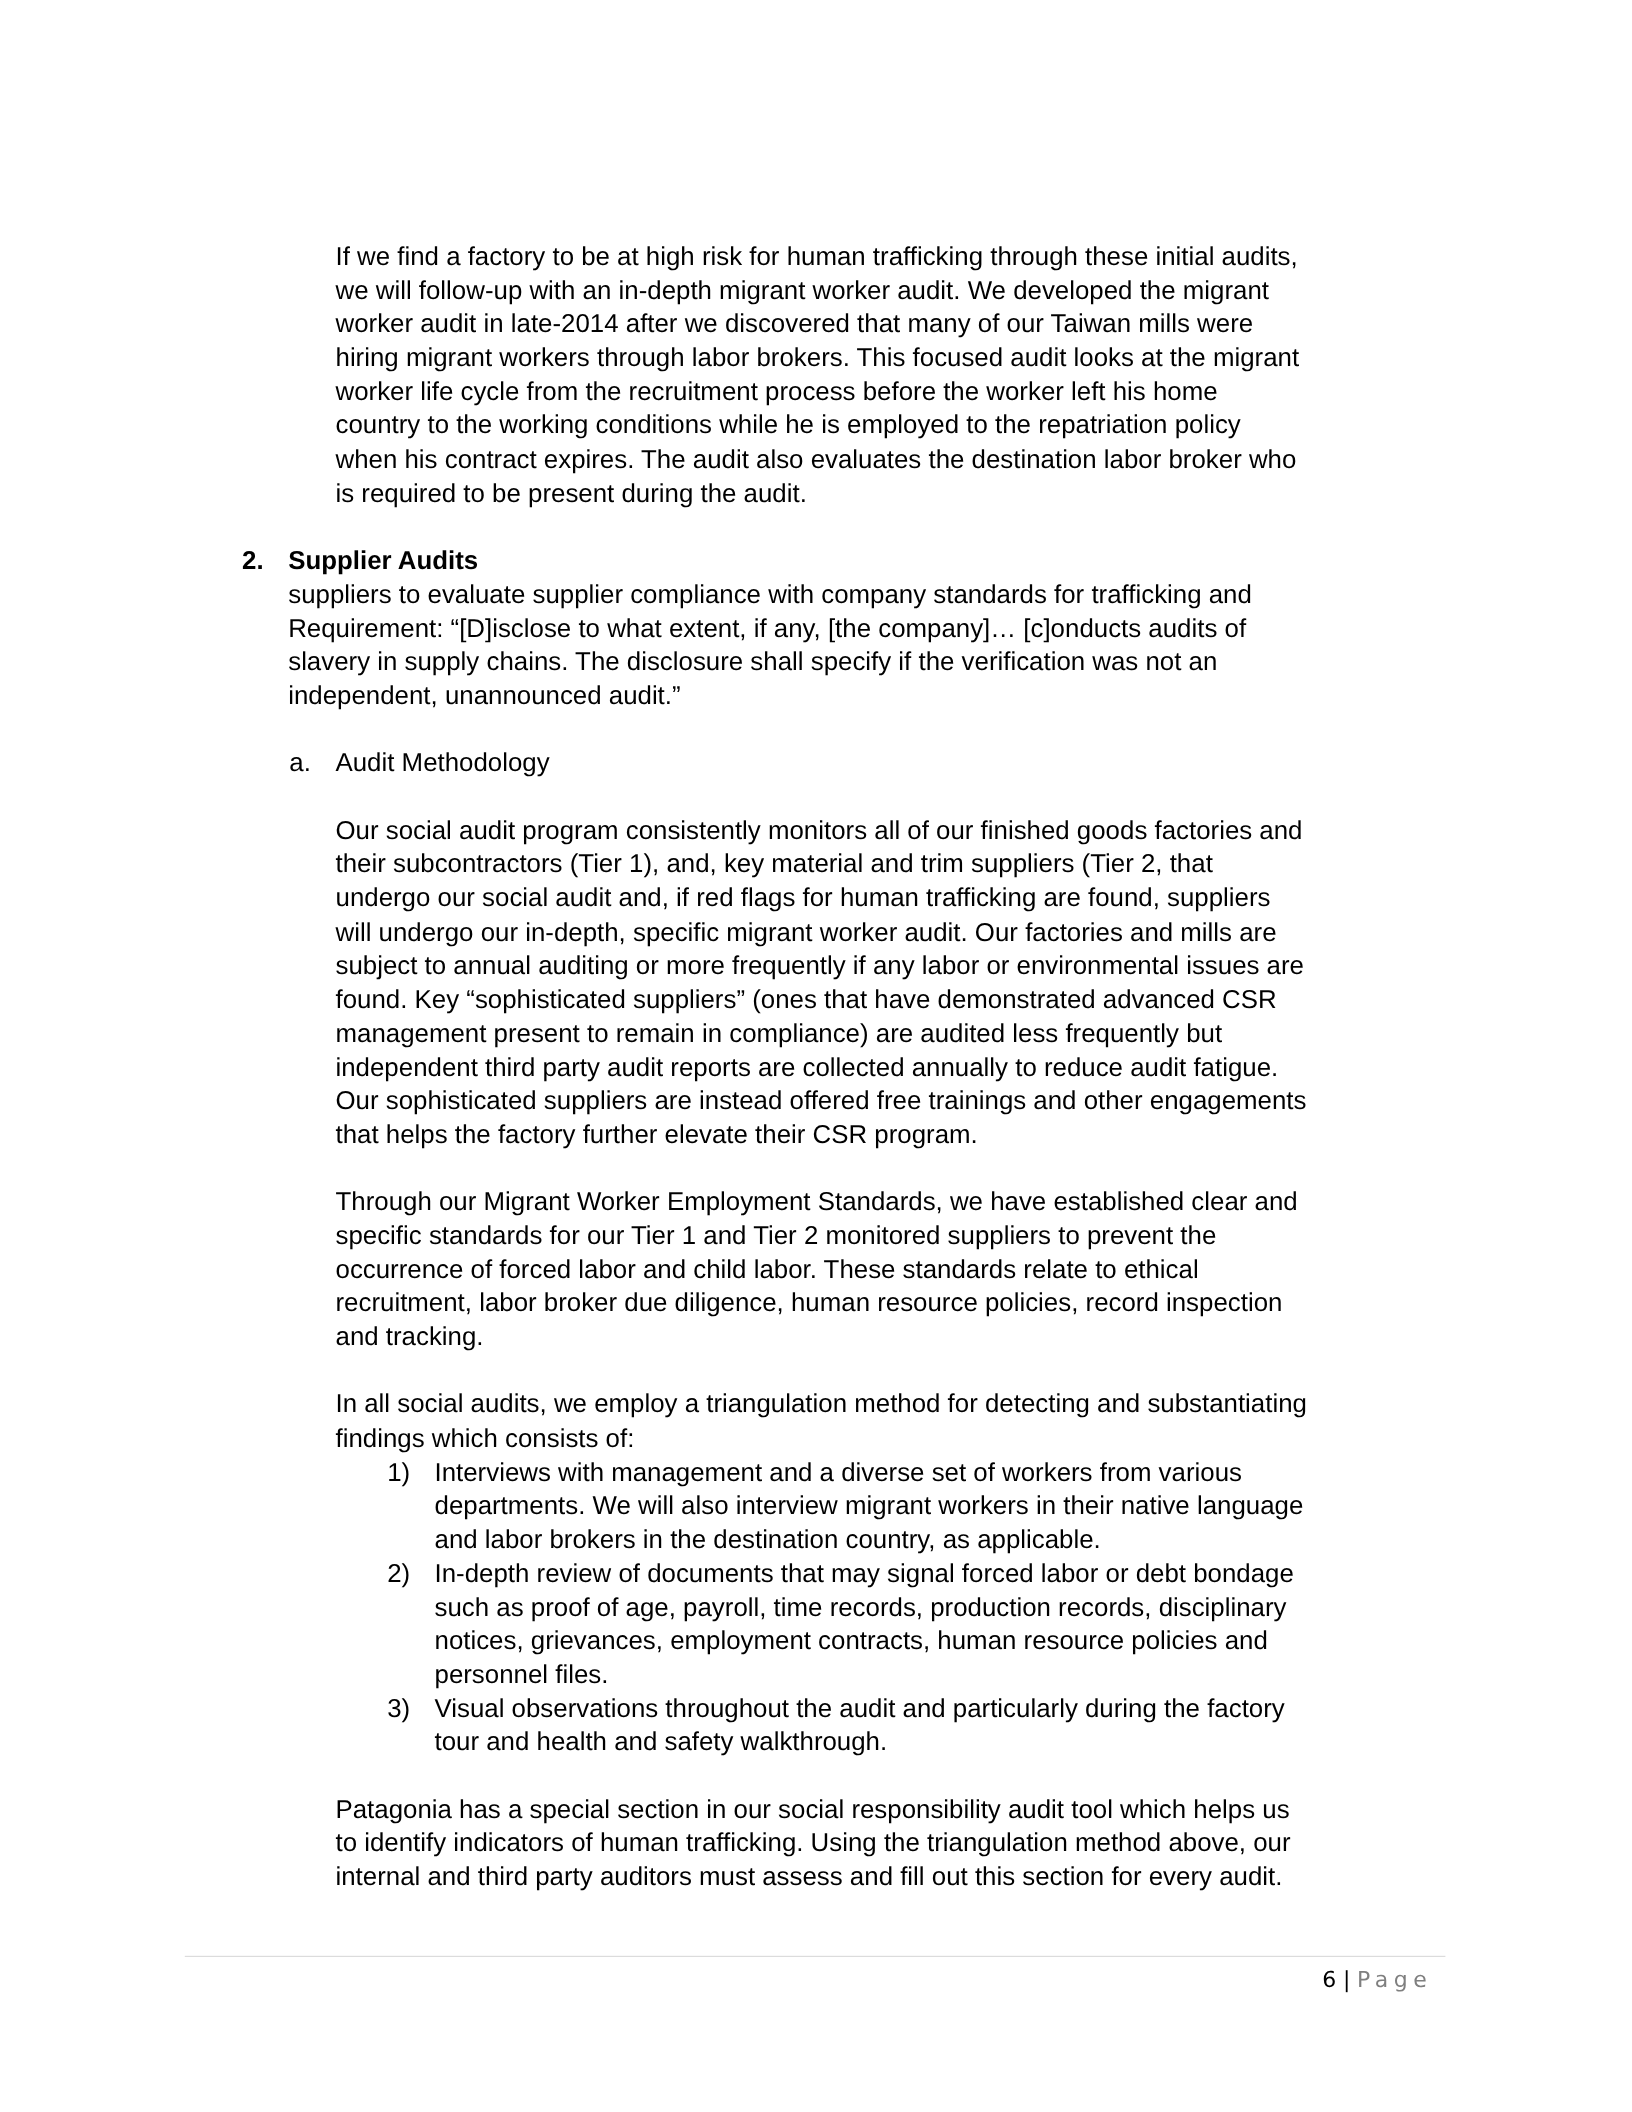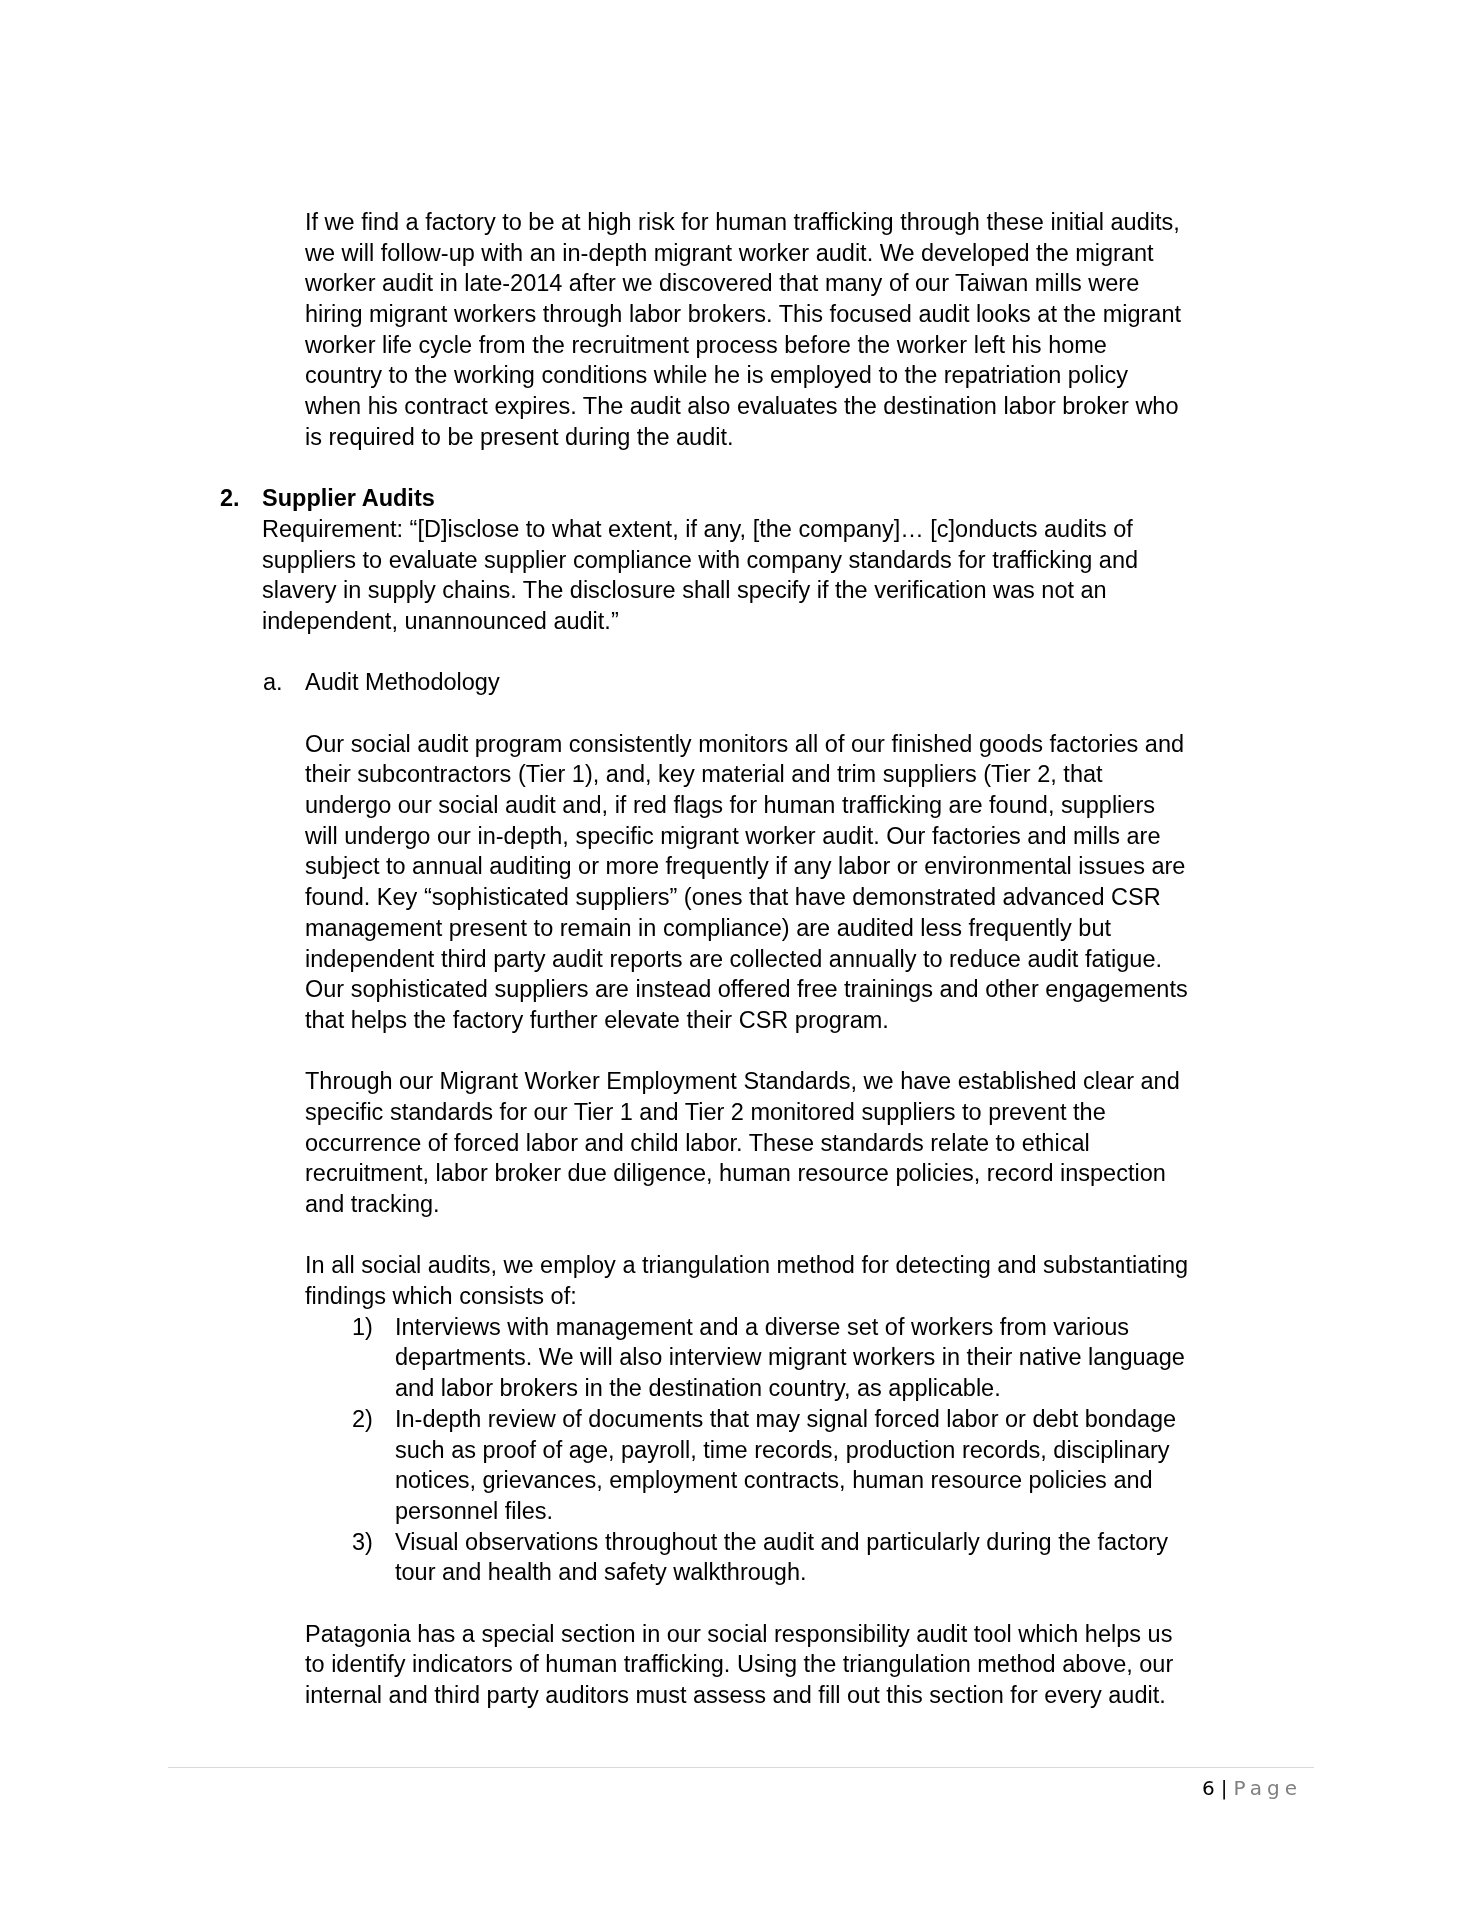--- a/index.html
+++ b/index.html
@@ -1,18 +1,18 @@
 <!DOCTYPE html>
 <html><head>
 <meta charset="utf-8">
 <style>
   html, body { margin: 0; padding: 0; background: #ffffff; }
   body { width: 1484px; height: 1920px; position: relative; overflow: hidden; }
   .page {
-    position: absolute; left: 0; top: 4px; width: 1484px; height: 1644px;
+    position: absolute; left: 0; top: 15px; width: 1484px; height: 1644px;
     font-family: "Liberation Sans", sans-serif;
     font-size: 23.5px; line-height: 30.7px; color: #000000;
   }
   .body-block { position: absolute; left: 0; top: 203px; width: 1484px; }
   .line { height: 30.7px; white-space: nowrap; }
   .blank { height: 30.7px; }
   .ind-para { padding-left: 305px; }
   .ind-sec { padding-left: 262px; }
   .sec-heading { position: relative; padding-left: 262px; font-weight: bold; }
   .sec-num { position: absolute; left: 220px; font-weight: bold; }
@@ -52,22 +52,22 @@
     </div>
 
     <div class="blank"></div>
 
     <div class="line sec-heading">
       <span class="sec-num">2.</span>
       <span>Supplier Audits</span>
     </div>
 
     <div>
+      <div class="line ind-sec">suppliers to evaluate supplier compliance with company standards for trafficking and</div>
       <div class="line ind-sec">Requirement: “[D]isclose to what extent, if any, [the company]… [c]onducts audits of</div>
-      <div class="line ind-sec">suppliers to evaluate supplier compliance with company standards for trafficking and</div>
       <div class="line ind-sec">slavery in supply chains. The disclosure shall specify if the verification was not an</div>
       <div class="line ind-sec">independent, unannounced audit.”</div>
     </div>
 
     <div class="blank"></div>
 
     <div class="line sub-heading">
       <span class="sub-num">a.</span>
       <span>Audit Methodology</span>
     </div>

